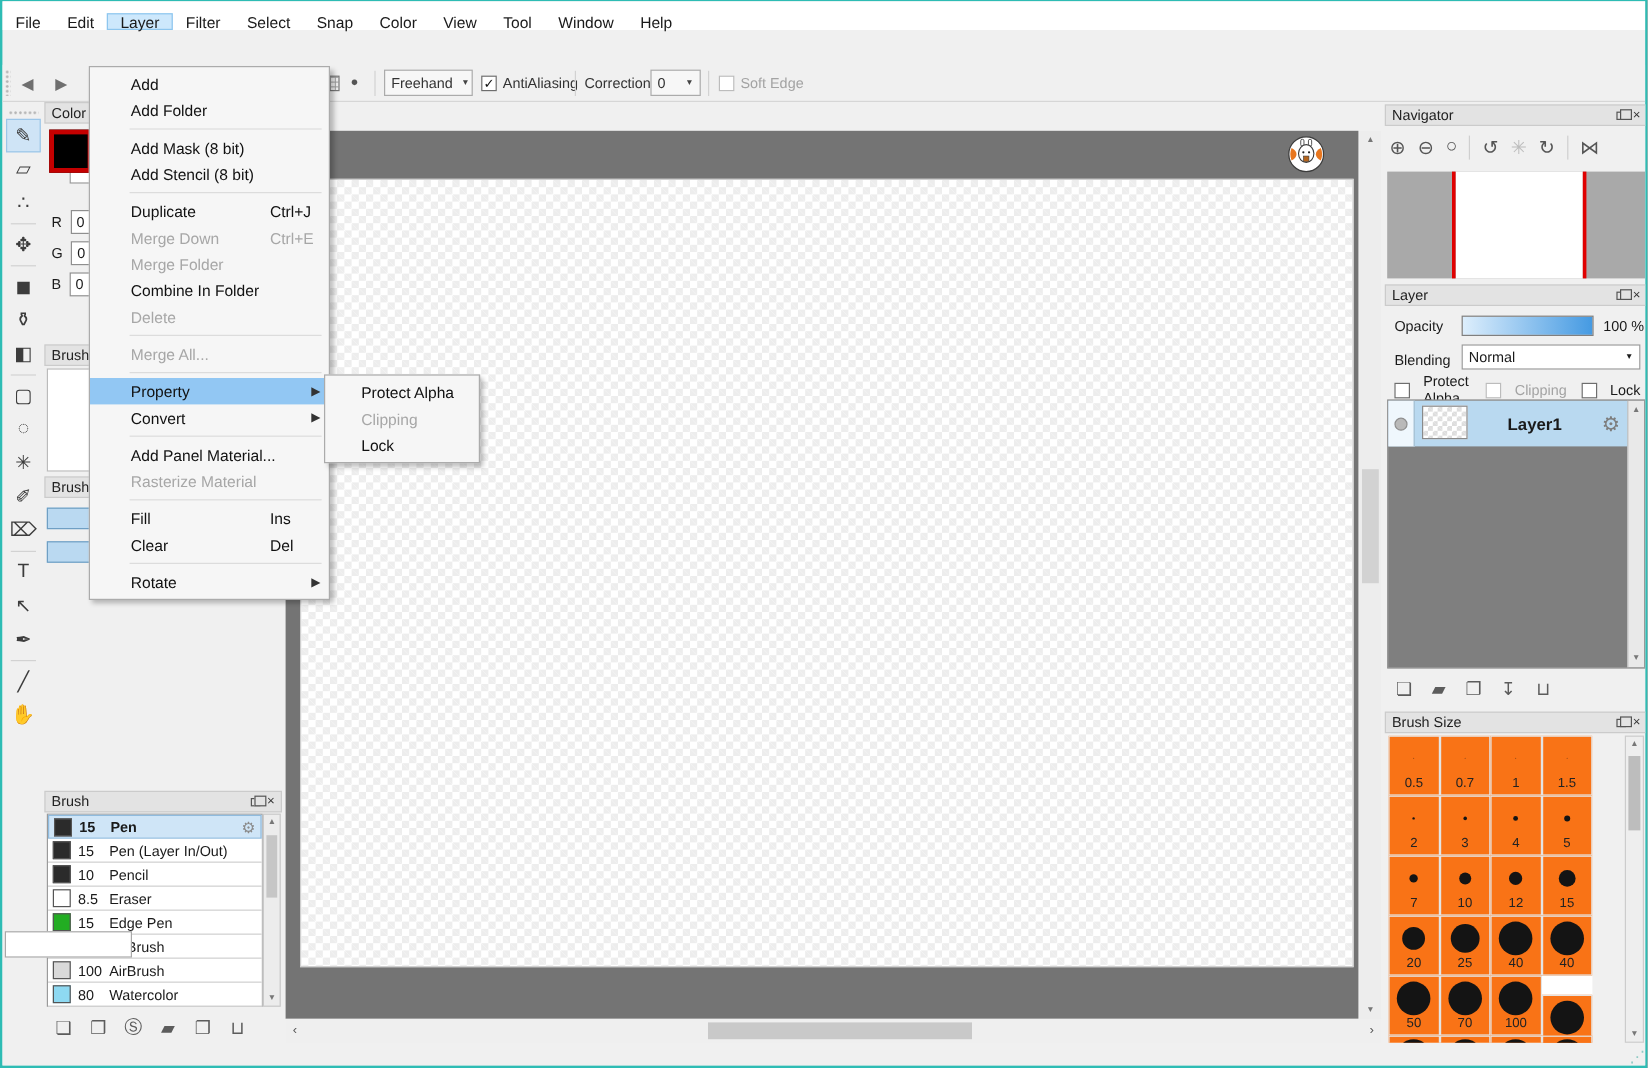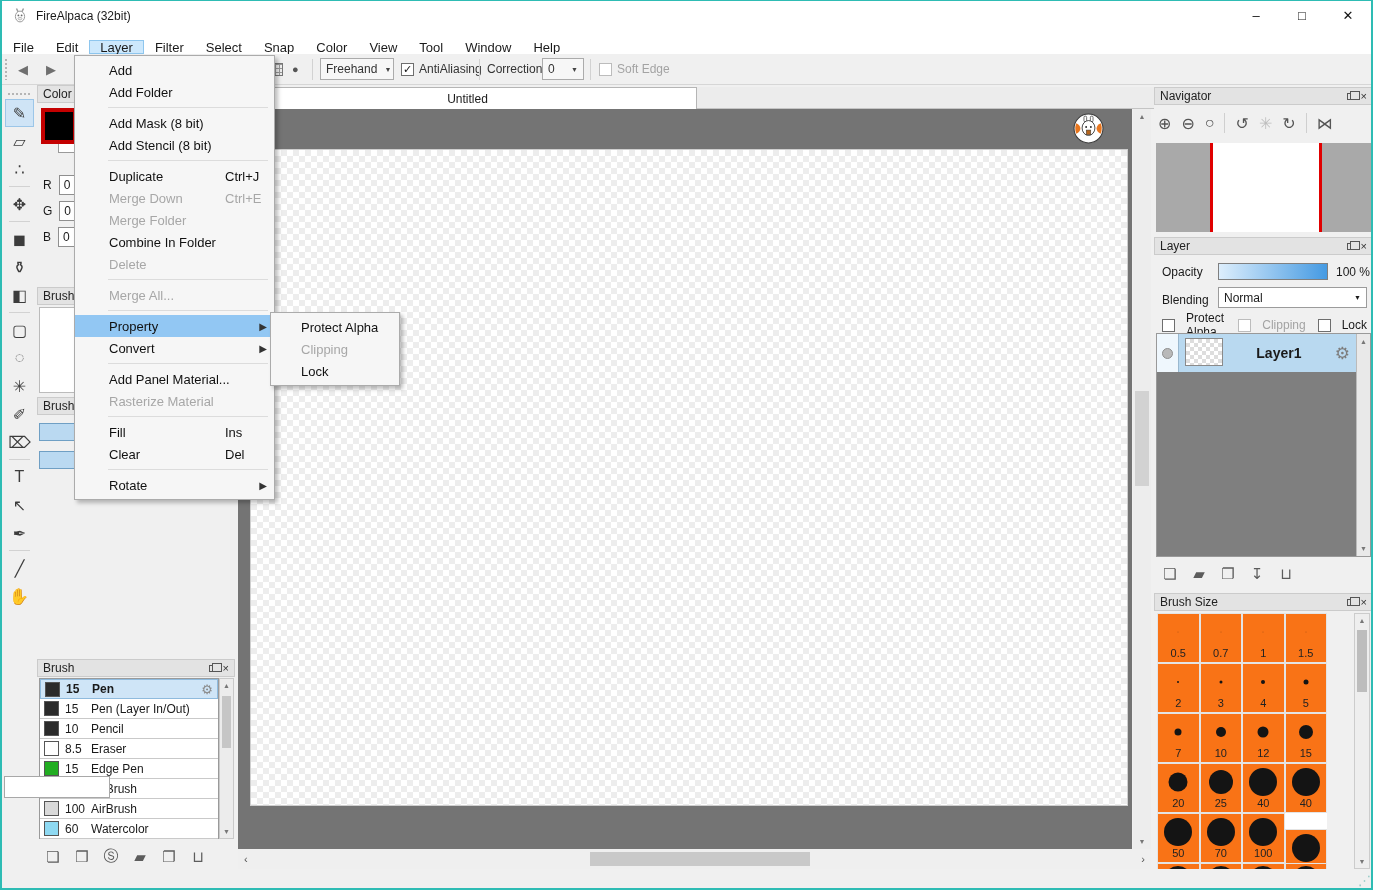--- a/index.html
+++ b/index.html
@@ -148,36 +148,20 @@
   .mshort{position:absolute;left:150px;}
   .marrow{position:absolute;right:7px;font-size:10px;color:#333;}
   .msep{height:1px;background:#dcdcdc;margin:4px 6px 4px 33px;}
   #property-submenu .mrow{padding-left:30px;}
 </style>
 </head>
 <body>
 
 <div id="window">
 
-  <div class="titlebar">
-    <svg width="18" height="18" viewBox="0 0 18 18">
-      <rect width="18" height="18" fill="#fff"></rect>
-      <path d="M5.5 1.5l1.6 3.4M12.5 1.5l-1.6 3.4" stroke="#9a9a9a" stroke-width="1.4" fill="none"></path>
-      <ellipse cx="9" cy="9.5" rx="4.6" ry="5.4" fill="#fff" stroke="#9a9a9a"></ellipse>
-      <circle cx="7.4" cy="8.4" r=".9" fill="#666"></circle>
-        <circle cx="10.6" cy="8.4" r=".9" fill="#666"></circle>
-      <ellipse cx="9" cy="11.6" rx="1.9" ry="1.3" fill="#eee" stroke="#bbb"></ellipse>
-    </svg>
-    <span class="title">FireAlpaca (32bit)</span>
-    <div class="win-controls">
-      <div class="win-btn">–</div>
-      <div class="win-btn">□</div>
-      <div class="win-btn">✕</div>
-    </div>
-  </div>
 
   <div class="menubar" id="menubar">
       <div class="mb-item">File</div>
       <div class="mb-item">Edit</div>
       <div class="mb-item active">Layer</div>
       <div class="mb-item">Filter</div>
       <div class="mb-item">Select</div>
       <div class="mb-item">Snap</div>
       <div class="mb-item">Color</div>
       <div class="mb-item">View</div>
@@ -384,21 +368,21 @@
             <span class="b-size">50</span>
             <span class="b-name">AirBrush</span>
           </div>
           <div class="b-row">
             <span class="b-sw" style="background: rgb(217, 217, 217);"></span>
             <span class="b-size">100</span>
             <span class="b-name">AirBrush</span>
           </div>
           <div class="b-row">
             <span class="b-sw" style="background: rgb(142, 217, 242);"></span>
-            <span class="b-size">60</span>
+            <span class="b-size">80</span>
             <span class="b-name">Watercolor</span>
           </div>
         </div>
       <div class="bl-scroll">
         <span class="sc-arrow" style="top:3px">▲</span>
         <div class="bl-thumb"></div>
         <span class="sc-arrow" style="bottom:3px">▼</span>
       </div>
       <div class="icons-row" id="brush-icons" style="top:188px">
           <span class="ico">❏</span>
@@ -407,25 +391,20 @@
           <span class="ico">▰</span>
           <span class="ico">❐</span>
           <span class="ico">⊔</span>
         </div>
     </div>
   </div>
 
   <div class="status-box"></div>
 
   <div class="canvas-area">
-    <div class="tabbar">
-      <div class="tab-active">
-          <span>Untitled</span>
-        </div>
-    </div>
     <div class="viewport">
       <div class="checker"></div>
       <svg class="mascot" viewBox="0 0 30 30">
         <circle cx="15" cy="15" r="14" fill="#fff" stroke="#3c3c3c"></circle>
         <path d="M3.2 10a13 13 0 0 0 0 10c2.5-1 4-3 4-5s-1.5-4-4-5z" fill="#e8761e"></path>
         <path d="M26.8 10a13 13 0 0 1 0 10c-2.5-1-4-3-4-5s1.5-4 4-5z" fill="#e8761e"></path>
         <rect x="10.6" y="3" width="2.6" height="5.5" rx="1.2" fill="#fff" stroke="#3c3c3c" stroke-width=".7"></rect>
         <rect x="16.8" y="3" width="2.6" height="5.5" rx="1.2" fill="#fff" stroke="#3c3c3c" stroke-width=".7"></rect>
         <ellipse cx="15" cy="14.5" rx="6.2" ry="7.2" fill="#fff" stroke="#3c3c3c" stroke-width=".9"></ellipse>
         <circle cx="12.7" cy="13.5" r=".9" fill="#222"></circle>

